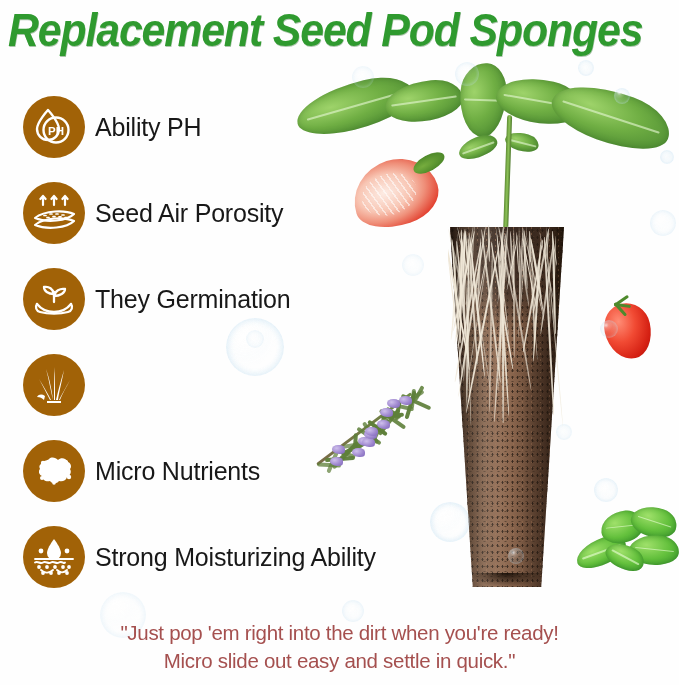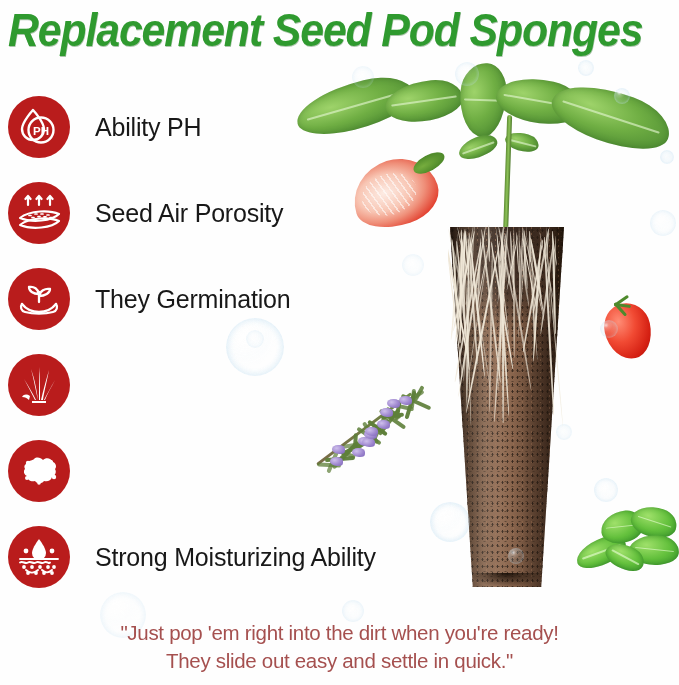--- a/index.html
+++ b/index.html
@@ -16,22 +16,22 @@
     color:#2f9a2f;
     transform:scaleX(0.93);transform-origin:left center;
     white-space:nowrap;
     text-shadow:0.5px 0.5px 0 rgba(20,90,20,.35);
   }
 
   
   #features{position:absolute;left:0;top:92px;width:400px;}
   .feat{position:relative;height:86px;}
   .feat-ico{
-    position:absolute;left:8px;top:4px;width:62px;height:62px;
-    border-radius:50%;background:#b91c1c;
+    position:absolute;left:23px;top:4px;width:62px;height:62px;
+    border-radius:50%;background:#a16207;
   }
   .feat-ico svg{position:absolute;left:0;top:0;width:62px;height:62px;}
   .feat-label{
     position:absolute;left:95px;top:4px;height:62px;
     display:flex;align-items:center;
     font-size:25px;color:#181818;font-weight:400;
     letter-spacing:-0.2px;white-space:nowrap;
   }
 
   
@@ -412,20 +412,21 @@
         <path d="M18 24 c2 -4 6 -3 8 -5 c3 -3 7 -1 9 1 c3 -3 8 -2 10 2 c3 1 4 5 2 7
                  c2 3 0 7 -3 8 c-1 4 -5 5 -8 4 c-2 3 -7 3 -9 0 c-4 1 -8 -1 -8 -5
                  c-3 -1 -4 -5 -2 -7 c-1 -2 -1 -4 1 -5 z"></path>
         <circle cx="20" cy="23" r="2.2"></circle>
         <circle cx="43" cy="22" r="2"></circle>
         <circle cx="46" cy="37" r="2.2"></circle>
         <circle cx="19" cy="38" r="2"></circle>
         <circle cx="31" cy="43" r="1.8"></circle>
       </svg>
     </div>
+    <div class="feat-label">Micro Nutrients</div>
   </div>
 
   <div class="feat">
     <div class="feat-ico">
       <svg viewBox="0 0 62 62" fill="none" stroke="#fff" stroke-width="1.9" stroke-linecap="round" stroke-linejoin="round">
         <path d="M31 13 C31 13 24 22 24 27 a7 7 0 0 0 14 0 C38 22 31 13 31 13 z" fill="#fff" stroke="none"></path>
         <circle cx="18" cy="25" r="2.4" fill="#fff" stroke="none"></circle>
         <circle cx="44" cy="25" r="2.4" fill="#fff" stroke="none"></circle>
         <path d="M12 33 h38"></path>
         <path d="M12 36.5 c3 -2 5 2 8 0 c3 -2 5 2 8 0 c3 -2 5 2 8 0 c3 -2 5 2 6 0"></path>
@@ -443,14 +444,14 @@
         <path d="M18 44 c3 3 8 4 12 0"></path>
         <path d="M34 44 c3 3 7 3 10 0"></path>
       </svg>
     </div>
     <div class="feat-label">Strong Moisturizing Ability</div>
   </div>
 </div>
 
 <div id="caption">
   <div>"Just pop 'em right into the dirt when you're ready!</div>
-  <div>They slide out easy and settle in quick."</div>
+  <div>Micro slide out easy and settle in quick."</div>
 </div>
 
 </body></html>

